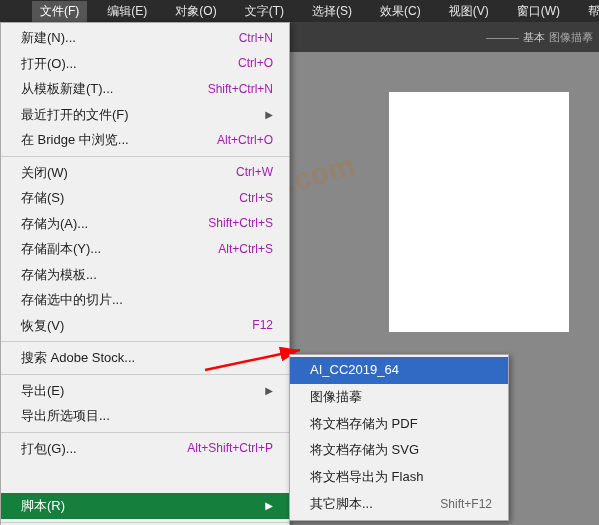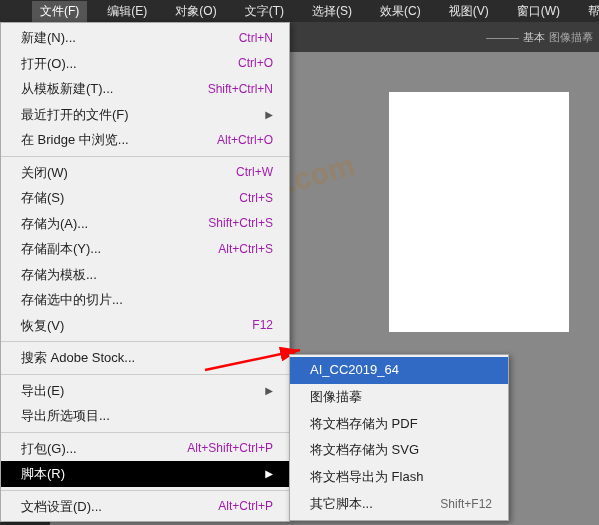--- a/index.html
+++ b/index.html
@@ -97,22 +97,23 @@
       align-items: center;
       justify-content: space-between;
       padding: 3px 16px 3px 20px;
       color: #222;
       cursor: pointer;
       white-space: nowrap;
       font-size: 13px;
       line-height: 1.5;
     }
     .menu-item.highlighted {
-      background: #000000;
+      background: #15803d;
       color: white;
+      margin-top: 32px;
     }
     .menu-separator {
       height: 1px;
       background: #ccc;
       margin: 3px 0;
     }
     .menu-item .shortcut {
       color: #a21caf;
       font-size: 12px;
       margin-left: 20px;

